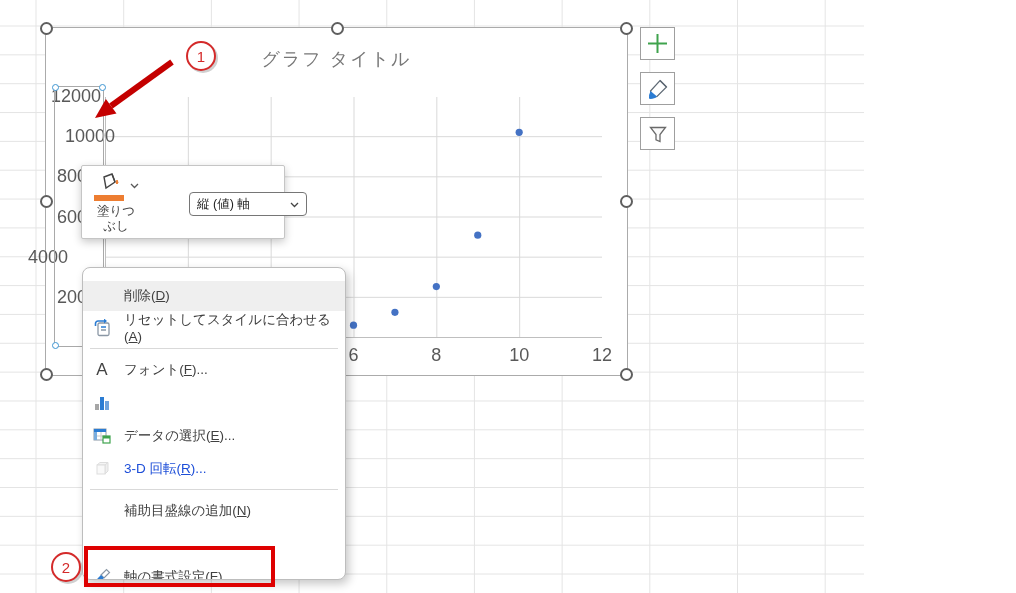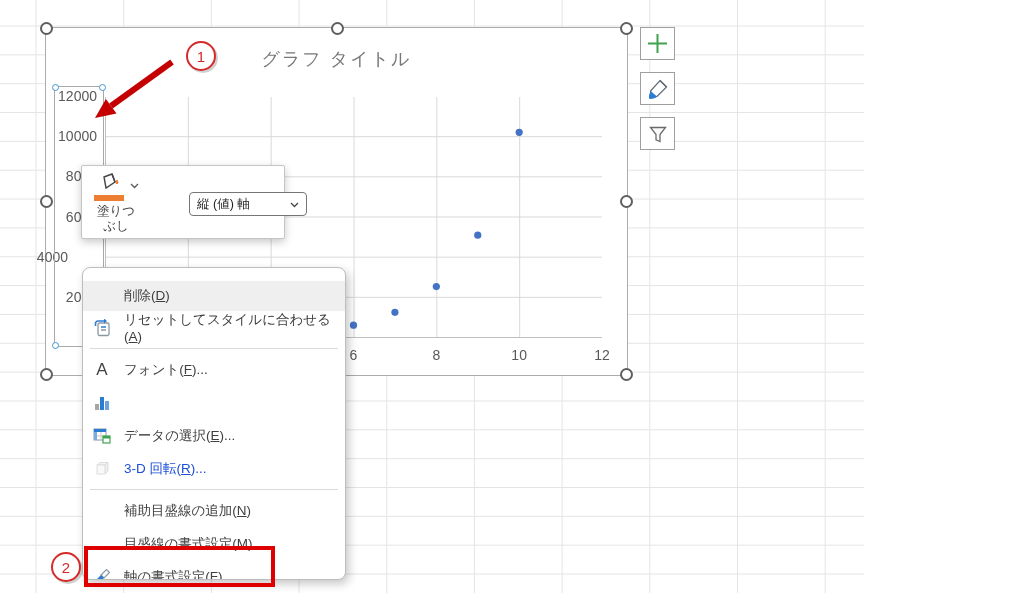--- a/index.html
+++ b/index.html
@@ -19,21 +19,21 @@
     background:#fff;border:1px solid #ababab;box-sizing:border-box;}
   .handle{position:absolute;width:9px;height:9px;border-radius:50%;
     background:#fff;border:2px solid #5f5f5f;box-sizing:content-box;z-index:3;}
   .h-tl{left:-6px;top:-6px}.h-tm{left:285px;top:-6px}.h-tr{right:-6px;top:-6px}
   .h-ml{left:-6px;top:167px}.h-mr{right:-6px;top:167px}
   .h-bl{left:-6px;bottom:-6px}.h-bm{left:285px;bottom:-6px}.h-br{right:-6px;bottom:-6px}
 
   .chart-title{position:absolute;left:0;right:0;top:19px;text-align:center;
     font-size:18px;letter-spacing:2px;color:#777;}
   .plot-svg{position:absolute;left:59px;top:69px;}
-  .tick-label{position:absolute;font-size:14px;color:#595959;line-height:15px;}
+  .tick-label{position:absolute;font-size:18px;color:#595959;line-height:15px;}
   .ytick{width:46px;text-align:right;}
   .xtick{width:40px;text-align:center;top:320px;}
 
   
   .axis-selection{position:absolute;left:54px;top:86px;width:50px;height:261px;
     border:1px solid #a9a9a9;box-sizing:border-box;z-index:4;}
   .axis-handle{position:absolute;width:5px;height:5px;border-radius:50%;
     background:#fff;border:1.5px solid #3f96d2;}
   .ah-tl{left:-3px;top:-3px}.ah-tr{right:-3px;top:-3px}
   .ah-bl{left:-3px;bottom:-3px}.ah-br{right:-3px;bottom:-3px}
@@ -114,21 +114,21 @@
         <circle cx="331.3333333333333" cy="189.58666666666667" r="3.6" fill="#4472C4"></circle>
         <circle cx="372.75" cy="138.17333333333335" r="3.6" fill="#4472C4"></circle>
         <circle cx="414.1666666666667" cy="35.346666666666664" r="3.6" fill="#4472C4"></circle>
       </svg>
     <div id="tick-labels">
         <div class="tick-label ytick" style="right: 530px; top: 302px;">0</div>
         <div class="tick-label ytick" style="right: 530px; top: 261.833px;">2000</div>
         <div class="tick-label ytick" style="right: 559px; top: 221.667px;">4000</div>
         <div class="tick-label ytick" style="right: 530px; top: 181.5px;">6000</div>
         <div class="tick-label ytick" style="right: 530px; top: 141.333px;">8000</div>
-        <div class="tick-label ytick" style="right: 530px; top: 101.167px;">10000</div>
+        <div class="tick-label ytick" style="right: 516px; top: 101.167px;">10000</div>
         <div class="tick-label ytick" style="right: 530px; top: 61px;">12000</div>
         <div class="tick-label xtick" style="left: 39px;">0</div>
         <div class="tick-label xtick" style="left: 121.833px;">2</div>
         <div class="tick-label xtick" style="left: 204.667px;">4</div>
         <div class="tick-label xtick" style="left: 287.5px;">6</div>
         <div class="tick-label xtick" style="left: 370.333px;">8</div>
         <div class="tick-label xtick" style="left: 453.167px;">10</div>
         <div class="tick-label xtick" style="left: 536px;">12</div>
       </div>
 
@@ -257,21 +257,20 @@
         </span>
         <span class="menu-label">3-D 回転(<u>R</u>)...</span>
       </div>
       <div class="menu-sep"></div>
       <div class="menu-item">
         <span class="menu-icon"></span>
         <span class="menu-label">補助目盛線の追加(<u>N</u>)</span>
       </div>
       <div class="menu-item">
         <span class="menu-icon"></span>
-        <span class="menu-label">目盛線の書式設定(<u>M</u>)...</span>
       </div>
       <div class="menu-item">
         <span class="menu-icon">
           <svg width="17" height="17" viewBox="0 0 17 17">
             <path d="M7 7 L12.5 1.5 L15.5 4.5 L10 10 Z" fill="#fff" stroke="#8a97a5" stroke-width="1.2"></path>
             <path d="M7 7 L10 10 L6 13 L2 14.5 L3.5 10.5 Z" fill="#2b7cd3"></path>
           </svg>
         </span>
         <span class="menu-label">軸の書式設定(<u>F</u>)...</span>
       </div>

